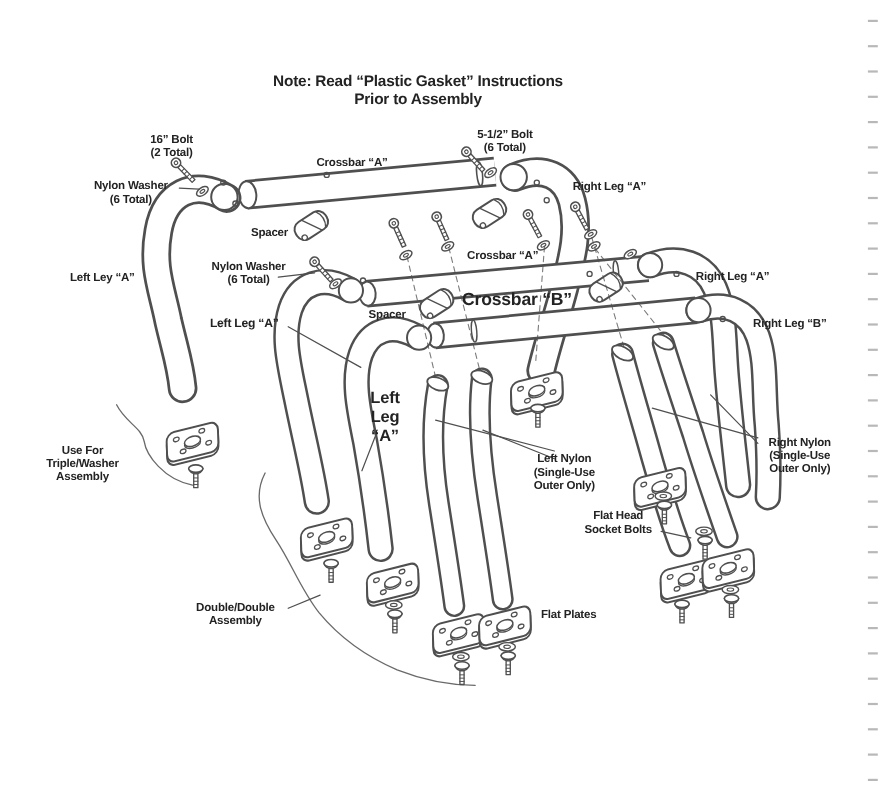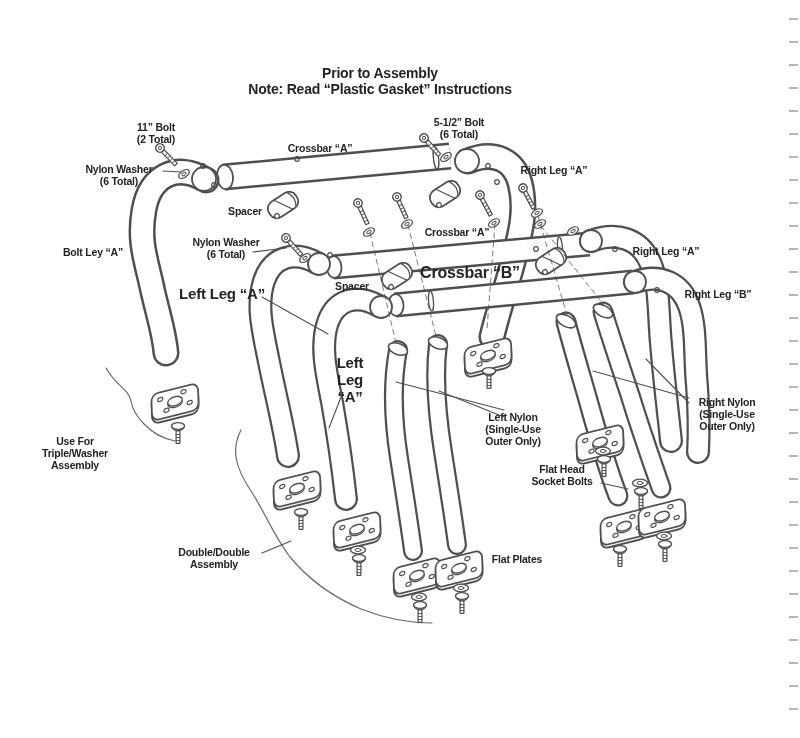--- a/index.html
+++ b/index.html
@@ -201,25 +201,25 @@
 
       <g stroke-width="1.2" opacity="0.85">
         <path d="M 106,368 C 114,384 129,389 131,401 C 133,414 149,436 175,441"></path>
         <path d="M 241,430 C 230,451 237,470 251,491 C 265,512 273,535 290,557 C 309,580 333,597 361,609 C 389,620 412,623 432,623"></path>
       </g>
     </g>
   </svg>
 
   <div id="labels">
       <div class="dlabel" style="left: 380px; top: 82px; font-size: 14px;">
+        <div>Note: Read “Plastic Gasket” Instructions</div>
         <div>Prior to Assembly</div>
-        <div>Note: Read “Plastic Gasket” Instructions</div>
       </div>
       <div class="dlabel" style="left: 156px; top: 134px; font-size: 10.5px;">
-        <div>11” Bolt</div>
+        <div>16” Bolt</div>
         <div>(2 Total)</div>
       </div>
       <div class="dlabel" style="left: 119px; top: 176px; font-size: 10.5px;">
         <div>Nylon Washer</div>
         <div>(6 Total)</div>
       </div>
       <div class="dlabel" style="left: 320px; top: 149px; font-size: 10.5px;">
         <div>Crossbar “A”</div>
       </div>
       <div class="dlabel" style="left: 459px; top: 129px; font-size: 10.5px;">
@@ -239,23 +239,23 @@
       <div class="dlabel" style="left: 457px; top: 233px; font-size: 10.5px;">
         <div>Crossbar “A”</div>
       </div>
       <div class="dlabel" style="left: 470px; top: 273px; font-size: 16px;">
         <div>Crossbar “B”</div>
       </div>
       <div class="dlabel" style="left: 352px; top: 287px; font-size: 10.5px;">
         <div>Spacer</div>
       </div>
       <div class="dlabel" style="left: 93px; top: 253px; font-size: 10.5px;">
-        <div>Bolt Ley “A”</div>
-      </div>
-      <div class="dlabel" style="left: 222px; top: 294px; font-size: 15px;">
+        <div>Left Ley “A”</div>
+      </div>
+      <div class="dlabel" style="left: 222px; top: 294px; font-size: 11px;">
         <div>Left Leg “A”</div>
       </div>
       <div class="dlabel" style="left: 666px; top: 252px; font-size: 10.5px;">
         <div>Right Leg “A”</div>
       </div>
       <div class="dlabel" style="left: 718px; top: 295px; font-size: 10.5px; text-align: center;">
         <div>Right Leg “B”</div>
       </div>
       <div class="dlabel" style="left: 350px; top: 380px; font-size: 15px;">
         <div>Left</div>
@@ -272,21 +272,21 @@
         <div>(Single-Use</div>
         <div>Outer Only)</div>
       </div>
       <div class="dlabel" style="left: 562px; top: 476px; font-size: 10.5px;">
         <div>Flat Head</div>
         <div>Socket Bolts</div>
       </div>
       <div class="dlabel" style="left: 517px; top: 560px; font-size: 10.5px;">
         <div>Flat Plates</div>
       </div>
-      <div class="dlabel" style="left: 75px; top: 422px; font-size: 10.5px; margin-top: 32px;">
+      <div class="dlabel" style="left: 75px; top: 422px; font-size: 10.5px;">
         <div>Use For</div>
         <div>Triple/Washer</div>
         <div>Assembly</div>
       </div>
       <div class="dlabel" style="left: 214px; top: 559px; font-size: 10.5px;">
         <div>Double/Double</div>
         <div>Assembly</div>
       </div>
     </div>
   <div id="ticks">

